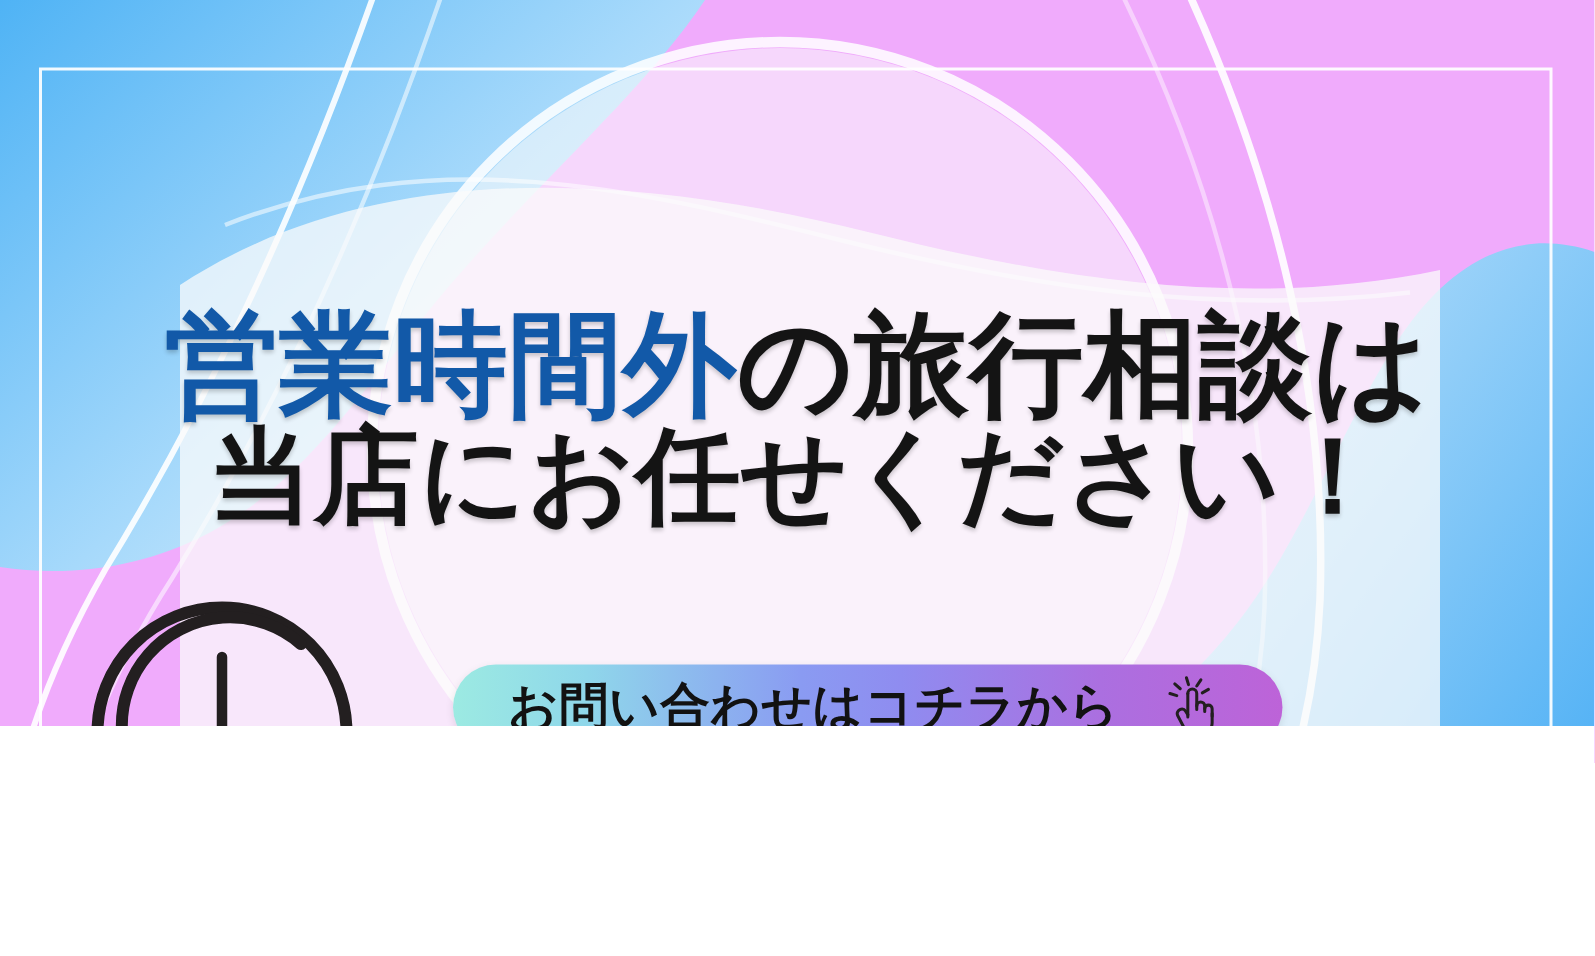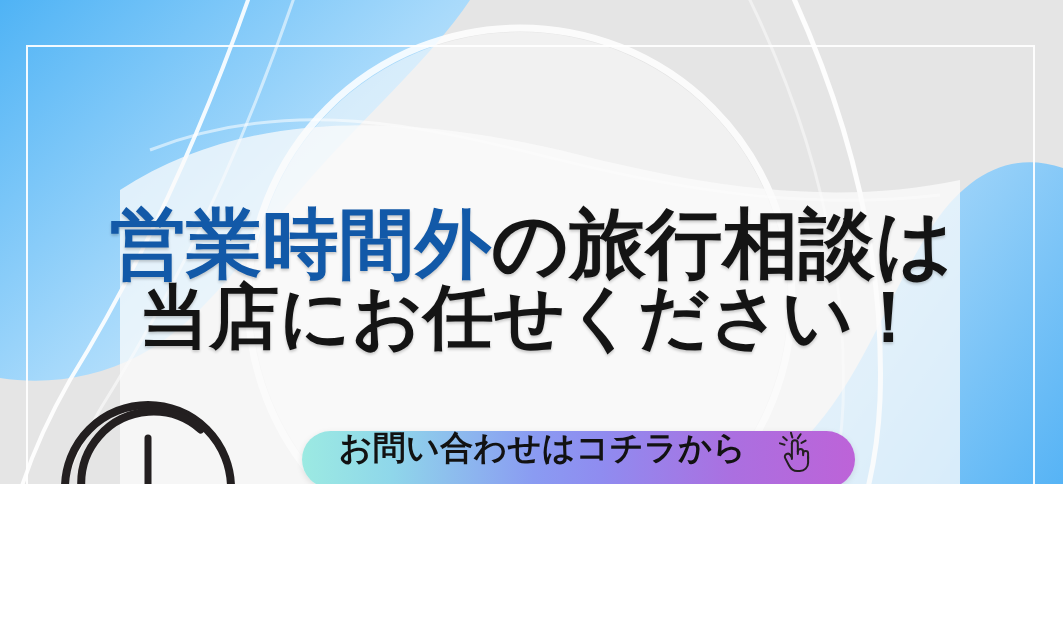--- a/index.html
+++ b/index.html
@@ -5,21 +5,21 @@
   * { margin:0; padding:0; box-sizing:border-box; }
   html,body { background:#ffffff; }
   body {
     font-family:"Liberation Sans","DejaVu Sans",sans-serif;
   }
   #banner {
     position:relative;
     width:1063px;
     height:484px;
     overflow:hidden;
-    background:#e5e5e5;
+    background:#f0abfc;
   }
 
   
   .bg-layer { position:absolute; inset:0; overflow:hidden; }
   .bg-svg { position:absolute; inset:0; width:1063px; height:637px; display:block; }
 
   
   .frame {
     position:absolute;
     left:26px; top:45px;
@@ -45,32 +45,32 @@
     color:#141414;
     white-space:nowrap;
     text-shadow:0 2px 3px rgba(0,0,0,0.20);
   }
   .hl-line.line2 { margin-top:0; font-size:70px; }
   .hl-accent { color:#1259a8; }
 
   
   .cta {
     position:absolute;
-    left:302px; top:431px;
+    left:302px; top:443px;
     width:553px; height:57px;
     border-radius:30px;
     background:linear-gradient(90deg,
         #9ceae2 0%,
         #8fd7ea 16%,
         #8a9bf2 42%,
         #8f8cf0 54%,
         #ab6fe0 78%,
         #bd63d8 100%);
     display:flex;
-    align-items:flex-start;
+    align-items:center;
     justify-content:center;
     gap:28px;
     box-shadow:0 2px 6px rgba(0,0,0,0.10);
     z-index:7;
     cursor:pointer;
   }
   .cta-label {
     font-size:33px;
     font-weight:700;
     color:#121212;

